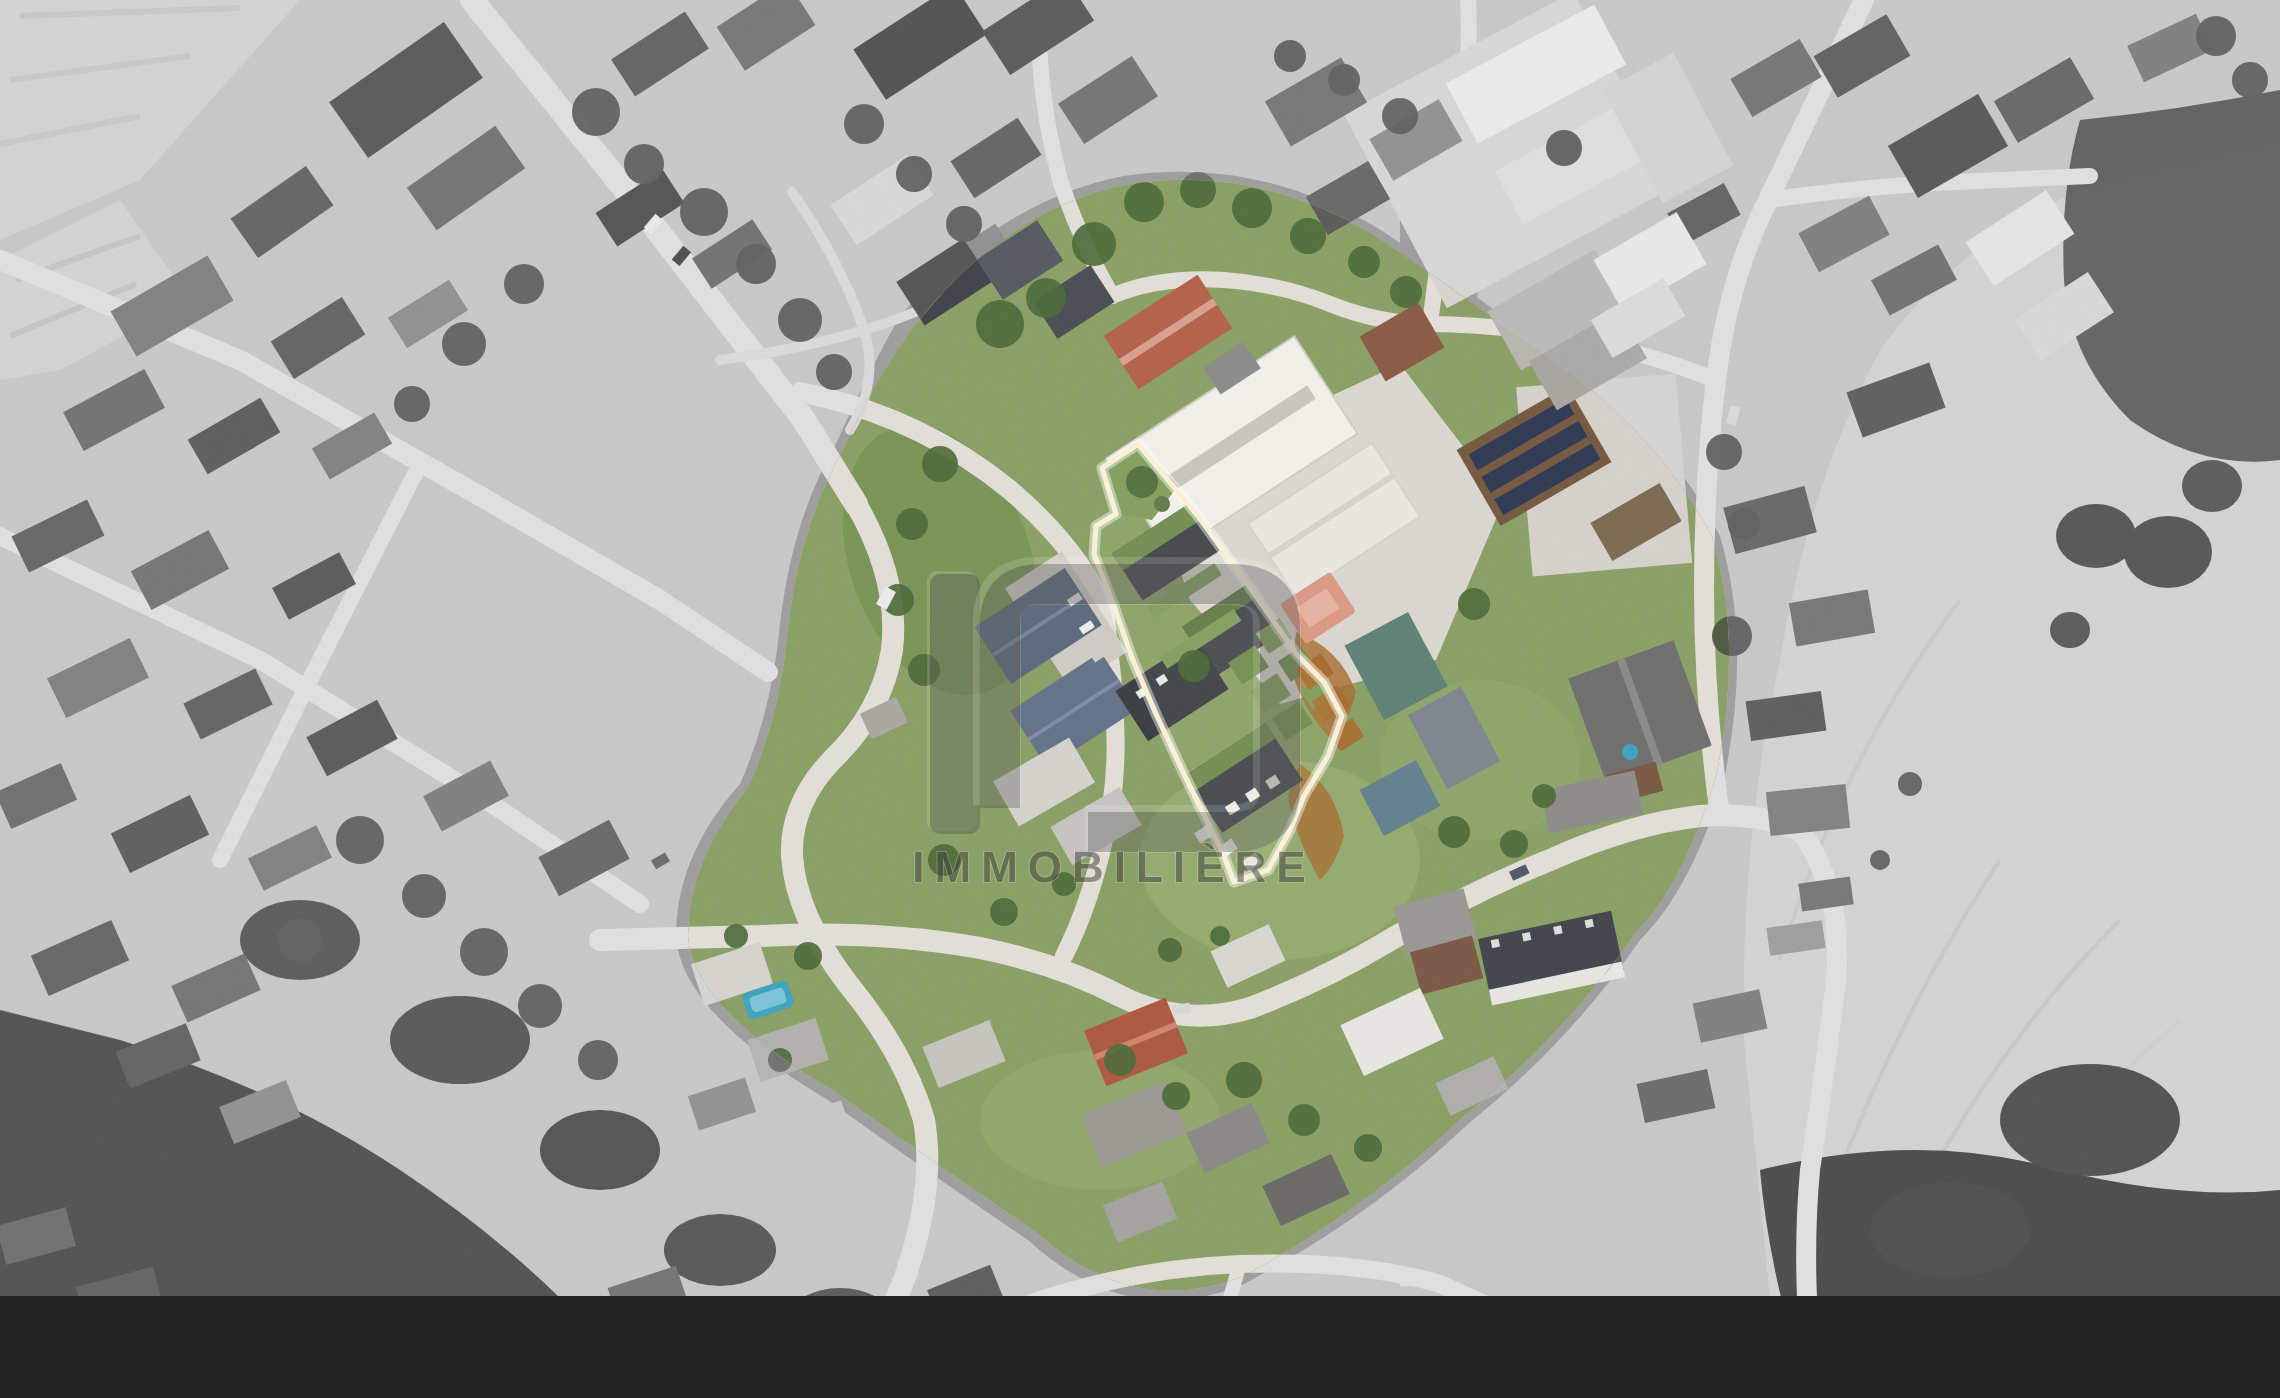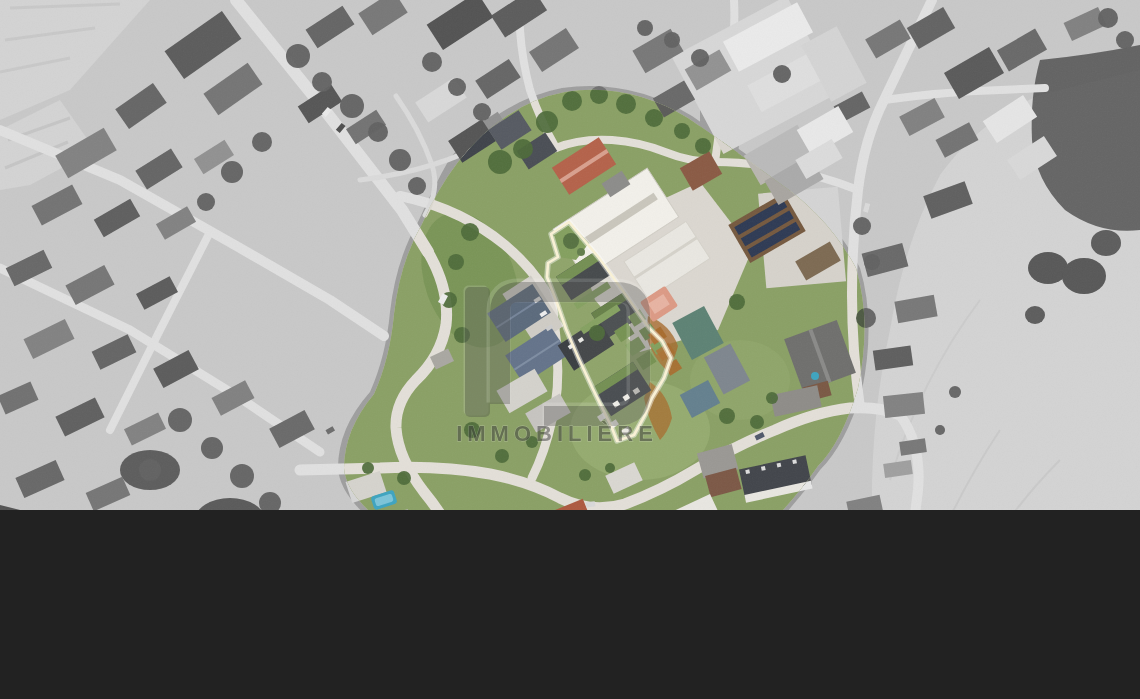--- a/index.html
+++ b/index.html
@@ -1,16 +1,16 @@
 <!DOCTYPE html>
 <html style="--property-outline: #FAF2D6; --highlight-plot-orange: #A86C2E; --lawn-green: #8AA065; --tree-green: #4E6B3A; --pool-blue: #3EA4C0; --teal-roof: #5D8274; --red-roof: #AD5940; --solar-panel-blue: #2E3A54; --road-gray: #E3DFD8; --field-tan: #D7D1C5; --watermark-gray: #3F3F3F;"><head>
 <meta charset="utf-8">
 <style>
   html,body{margin:0;padding:0;background:#222;}
-  .photo-frame{position:relative;width:1140px;height:510px;overflow:hidden;
+  .photo-frame{position:relative;width:1140px;height:648px;overflow:hidden;
     font-family:"Liberation Sans", sans-serif;}
   svg{display:block;width:1140px;height:699px;}
   
   .c-road{stroke:var(--road-gray,#e3dfd8);fill:none;stroke-linecap:round;stroke-linejoin:round;}
   .c-path{stroke:#dcd8d0;fill:none;stroke-linecap:round;}
   .c-field{fill:var(--field-tan,#d7d1c5);}
   .c-lawn{fill:var(--lawn-green,#8aa065);}
   .c-tree{fill:var(--tree-green,#4e6b3a);}
   .c-gtree{fill:#4b5742;}
   .c-forest{fill:#3a4430;}

